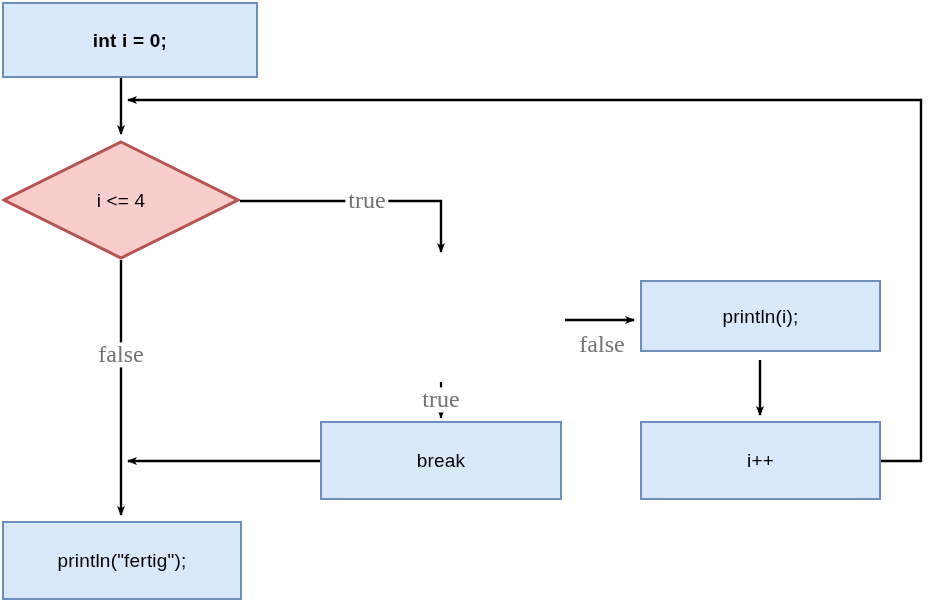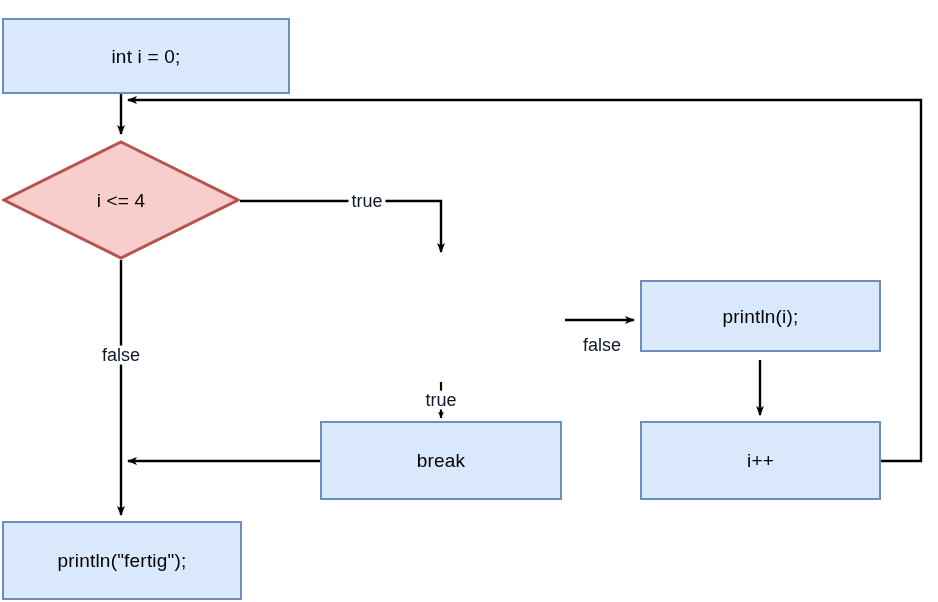--- a/index.html
+++ b/index.html
@@ -51,27 +51,28 @@
     top: 0;
     width: 100%;
     height: 100%;
   }
   .node.decision .node-label {
     position: relative;
     z-index: 2;
   }
   .edge-label {
     position: absolute;
-    font-size: 18px;
-    color: #0f172a;
+    font-size: 24px;
+    color: #737373;
     background: #ffffff;
     padding: 0 3px;
     line-height: 1.05;
     white-space: nowrap;
     transform: translate(-50%, -50%);
+    font-family: Liberation Serif, serif;
   }
 </style>
 </head>
 <body>
 
 <div id="flowchart-canvas">
 
   <svg class="edges" viewBox="0 0 938 602" xmlns="http://www.w3.org/2000/svg">
     <defs>
       <marker id="arrowhead" markerWidth="10" markerHeight="8" refX="9" refY="4" orient="auto" markerUnits="userSpaceOnUse">
@@ -92,21 +93,21 @@
 
     <path d="M565,320 L634,320" stroke="#000000" stroke-width="2.4" fill="none" marker-end="url(#arrowhead)"></path>
 
     <path d="M441,382 L441,418" stroke="#000000" stroke-width="2.2" fill="none" marker-end="url(#arrowhead-small)"></path>
 
     <path d="M760,360 L760,415" stroke="#000000" stroke-width="2.4" fill="none" marker-end="url(#arrowhead)"></path>
 
     <path d="M320,461 L128,461" stroke="#000000" stroke-width="2.4" fill="none" marker-end="url(#arrowhead)"></path>
   </svg>
 
-  <div class="node process" style="left:2px; top:18px; width:288px; height:76px;">
+  <div class="node process" style="left:2px; top:2px; width:256px; height:76px;font-weight:bold;">
     <span class="node-label">int i = 0;</span>
   </div>
 
   <div class="node decision" style="left:2px; top:140px; width:238px; height:120px;">
     <svg class="diamond-shape" viewBox="0 0 238 120" preserveAspectRatio="none" xmlns="http://www.w3.org/2000/svg">
       <polygon points="119,2 236,60 119,118 2,60" fill="#f8cecc" stroke="#b85450" stroke-width="3"></polygon>
     </svg>
     <span class="node-label">i &lt;= 4</span>
   </div>
 

